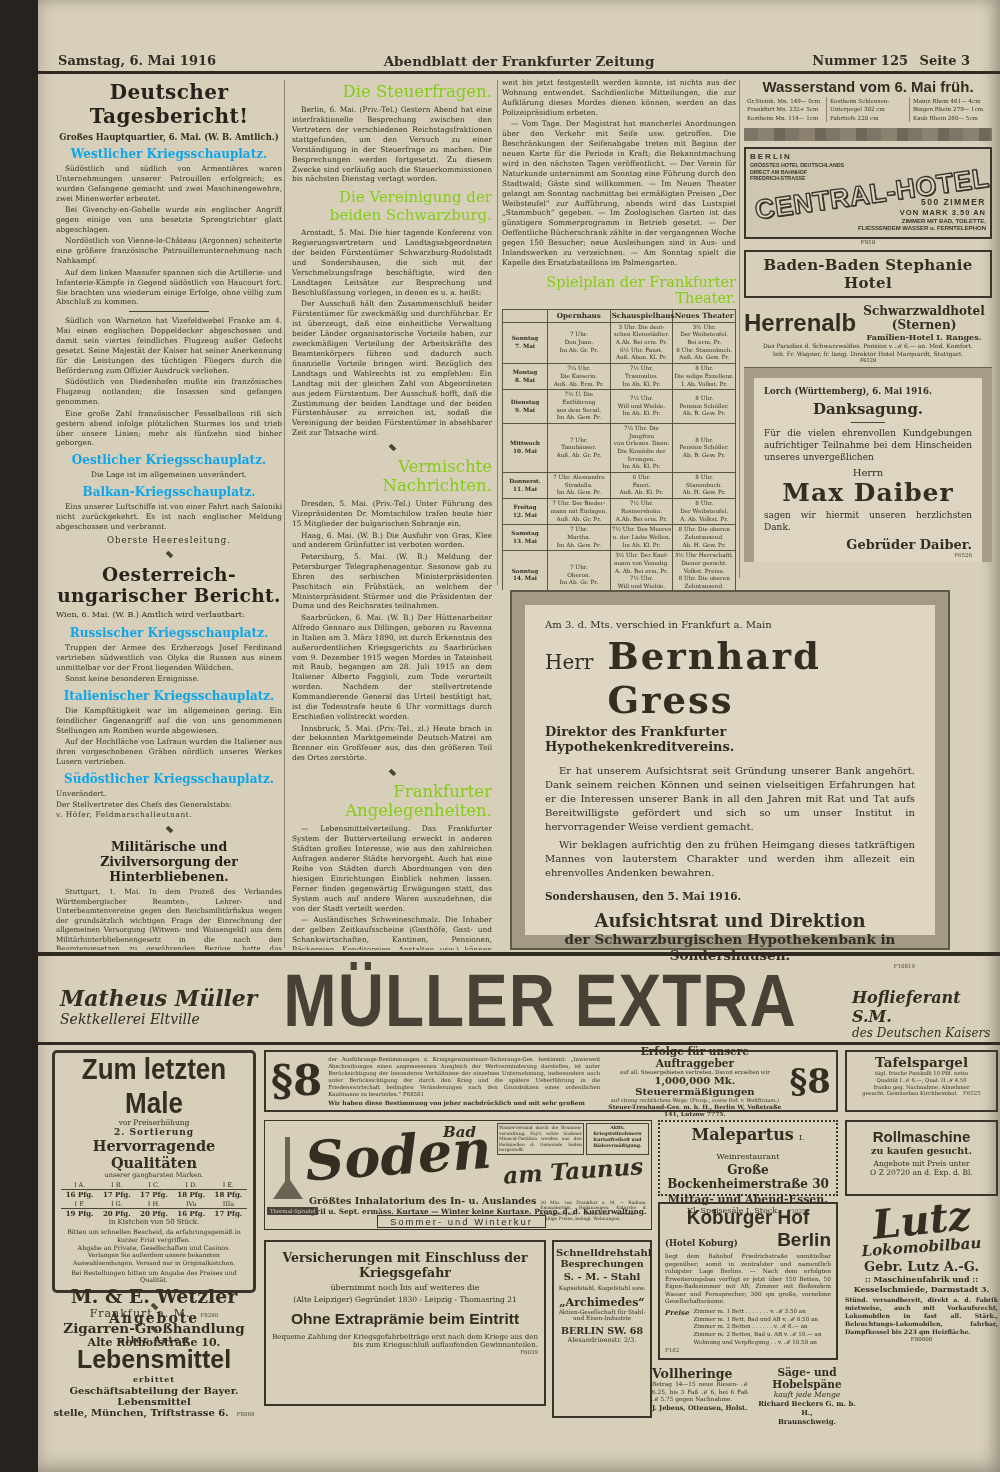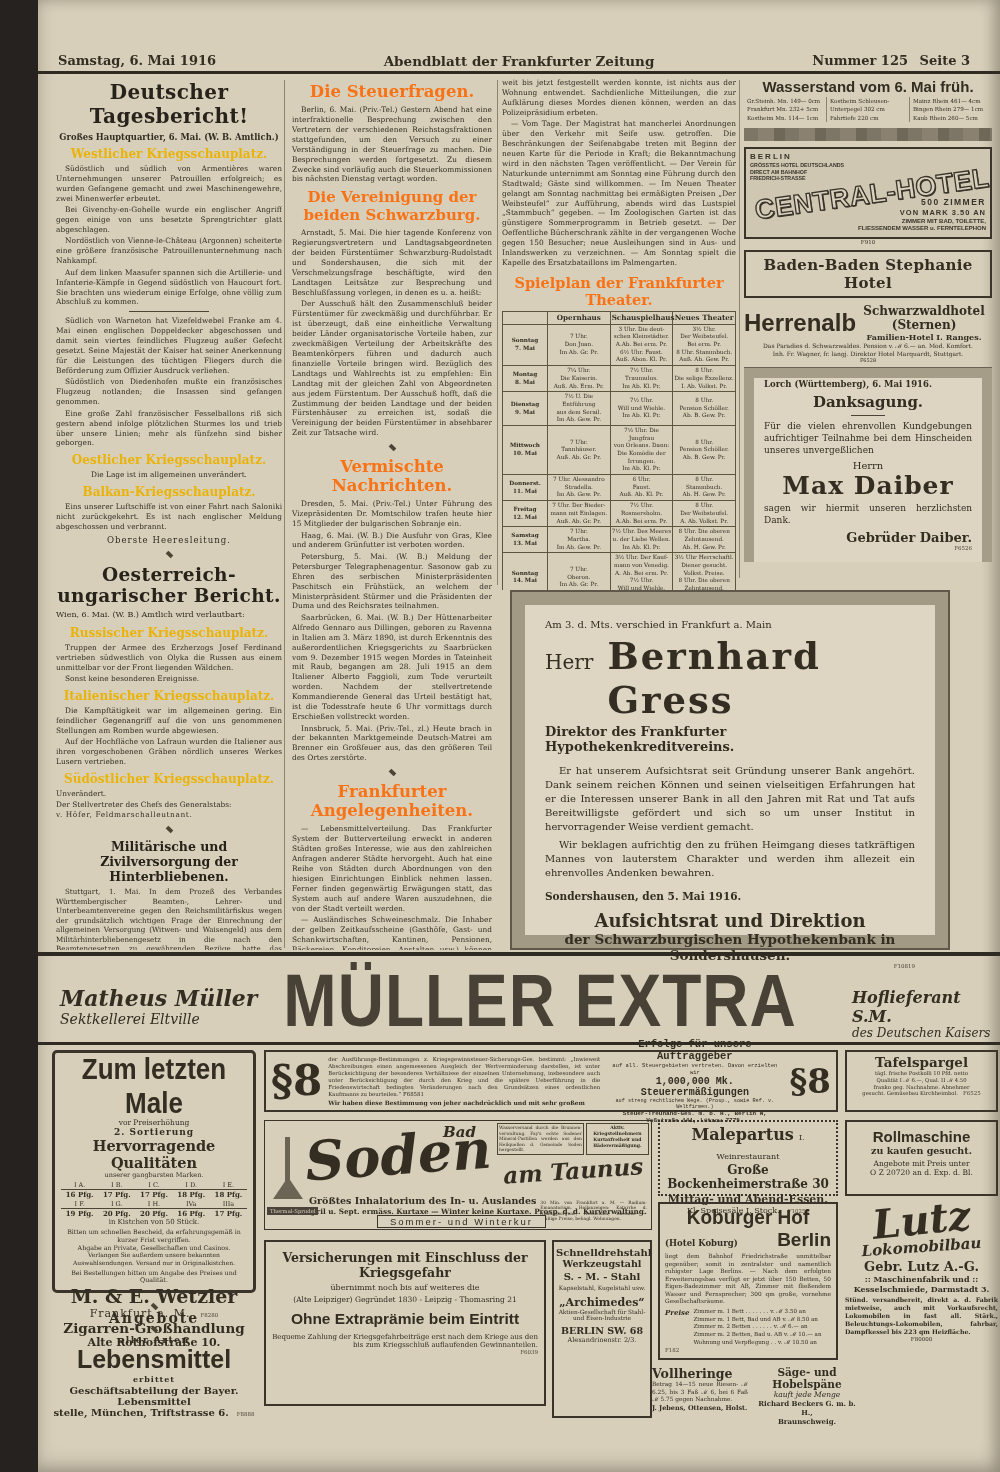--- a/index.html
+++ b/index.html
@@ -11,22 +11,22 @@
   .paper{left:38px;top:0;width:962px;height:1472px;background:#d7cfba;
          box-shadow:inset -6px 0 14px rgba(40,30,20,.25), inset 0 -8px 18px rgba(40,30,20,.18);}
   .b{font-weight:bold}.i{font-style:italic}.c{text-align:center}
   .j{text-align:justify}
   .pre{white-space:pre-line}
   .sans{font-family:"Liberation Sans","DejaVu Sans",sans-serif;}
   .p{font-size:7.4px;line-height:1.34;text-indent:9px;margin:0 0 1.5px;text-align:justify;}
   .pn{text-indent:0;}
   .dl{font-size:8.4px;text-align:center;margin:3px 0;}
   .hd1{font-size:20px;font-weight:bold;text-align:center;letter-spacing:.4px;color:#27221a;margin:2px 0 4px;}
-  .hd2{font-size:12px;font-weight:bold;text-align:center;margin:5px 0 3px;color:#eab308;}
-  .hd3{font-size:16.5px;font-weight:bold;text-align:center;margin:4px 0;color:#f97316;}
+  .hd2{font-size:12px;font-weight:bold;text-align:center;margin:5px 0 3px;color:#0ea5e9;}
+  .hd3{font-size:16.5px;font-weight:normal;text-align:right;margin:4px 0;color:#84cc16;}
   .hd4{font-size:12.5px;font-weight:bold;text-align:center;margin:2px 0 3px;color:#27221a;}
   .sig{font-size:8.6px;text-align:center;letter-spacing:1px;margin:3px 0;}
   .orn{display:flex;align-items:center;justify-content:center;width:70%;margin:5px auto;flex-direction:column;}
   .orn:before,.orn:after{content:"";flex:1;border-top:1.2px solid #4c4536;}
   .orn i{width:7px;height:7px;background:#4c4536;transform:rotate(45deg) scaleY(.55);margin:0 5px;}
   .shortrule{width:80px;border-top:1px solid #4c4536;margin:4px auto;}
   .vrule{width:1px;background:#8d846f;top:80px;}
   .frame{border:2px solid #3a342a;}
   .gauges{display:flex;font-size:5.6px;line-height:1.5;}
   .gauges>div{flex:1;padding:0 3px;border-left:1px solid #8d846f;}
@@ -290,21 +290,21 @@
         <div class="c">
           <div class="b" style="font-size:12px;">Schwarzwaldhotel (Sternen)</div>
           <div class="b" style="font-size:8px;">Familien-Hotel I. Ranges.</div>
         </div>
       </div>
       <div class="c" style="font-size:6px;">Das Paradies d. Schwarzwaldes. Pension v. ℳ 6.— an. Mod. Komfort.</div>
       <div class="c" style="font-size:6px;">Inh. Fr. Wagner, fr. langj. Direktor Hotel Marquardt, Stuttgart.</div>
       <div class="c" style="font-size:5px;">F6528</div>
     </div>
 
-    <div style="margin-top:5px;border:10px solid #a69d89;outline:1.5px solid #696254;background:#ddd5c1;padding:1px 10px;height:186px;">
+    <div style="margin-top:5px;border:10px solid #a69d89;outline:1.5px solid #696254;background:#ddd5c1;padding:8px 10px;height:186px;">
       <div class="b" style="font-size:8.5px;">Lorch (Württemberg), 6. Mai 1916.</div>
       <div class="c b" style="font-size:15px;margin-top:4px;">Danksagung.</div>
       <div class="shortrule" style="width:34px;"></div>
       <div class="j" style="font-size:9px;line-height:1.35;margin-top:3px;">Für die vielen ehrenvollen Kundgebungen aufrichtiger Teilnahme bei dem Hinscheiden unseres unvergeßlichen</div>
       <div class="c" style="font-size:10px;margin-top:3px;">Herrn</div>
       <div class="c b" style="font-size:25px;letter-spacing:1px;">Max Daiber</div>
       <div class="j" style="font-size:9px;line-height:1.35;margin-top:2px;">sagen wir hiermit unseren herzlichsten Dank.</div>
       <div class="b" style="font-size:13px;text-align:right;margin-top:4px;">Gebrüder Daiber.</div>
       <div class="ref">F6526</div>
     </div>
@@ -402,21 +402,21 @@
       <div class="ref">F8888</div>
     </div>
   </div>
 
   <div class="abs frame" style="left:264px;top:1050px;width:574px;height:62px;display:flex;align-items:center;gap:6px;padding:1px 5px;box-sizing:border-box;">
     <div class="b" style="font-size:42px;line-height:1;">§8</div>
     <div style="width:272px;">
       <div class="j" style="font-size:5.4px;line-height:1.3;">der Ausführungs-Bestimmungen z. Kriegsgewinnsteuer-Sicherungs-Ges. bestimmt: „Inwieweit Abschreibungen einen angemessenen Ausgleich der Wertverminderung darstellen, ist unter Berücksichtigung der besonderen Verhältnisse der einzelnen Unternehmung, insbesondere auch unter Berücksichtigung der durch den Krieg und die spätere Ueberführung in die Friedenswirtschaft bedingten Veränderungen nach den Grundsätzen eines ordentlichen Kaufmanns zu beurteilen.“   F68581</div>
       <div class="b" style="font-size:6px;margin-top:1px;">Wir haben diese Bestimmung von jeher nachdrücklich und mit sehr großem</div>
     </div>
-    <div class="c" style="flex:1;font-family:Liberation Mono, monospace;">
+    <div class="c" style="flex:1;">
       <div class="b" style="font-size:10.5px;">Erfolge für unsere Auftraggeber</div>
       <div style="font-size:5.5px;">auf all. Steuergebieten vertreten. Davon erzielten wir</div>
       <div class="b" style="font-size:10px;">1,000,000 Mk. Steuerermäßigungen</div>
       <div style="font-size:5.2px;">auf streng rechtlichem Wege. (Prosp., sowie Ref. v. Weltfirmen.)</div>
       <div class="b" style="font-size:6px;">Steuer-Treuhand-Ges. m. b. H., Berlin W, Voßstraße 141, Lützow 7775.</div>
     </div>
     <div class="b" style="font-size:34px;line-height:1;">§8</div>
   </div>
 
   <div class="abs frame c" style="left:845px;top:1050px;width:153px;height:62px;box-sizing:border-box;padding:2px;">
@@ -503,21 +503,21 @@
     <div class="b" style="font-size:12.5px;">Versicherungen mit Einschluss der Kriegsgefahr</div>
     <div style="font-size:8px;margin:3px 0;">übernimmt noch bis auf weiteres die</div>
     <div style="font-size:7.5px;margin:3px 0 6px;">(Alte Leipziger)   Gegründet 1830  -  Leipzig  -  Thomasring 21</div>
     <div class="b sans" style="font-size:15.5px;">Ohne Extraprämie beim Eintritt</div>
     <div style="font-size:7px;margin-top:5px;text-align:right;">Bequeme Zahlung der Kriegsgefahrbeiträge erst nach dem Kriege aus den bis zum Kriegsschluß auflaufenden Gewinnanteilen.</div>
     <div class="ref">F6039</div>
   </div>
 
   <div class="abs frame c" style="left:552px;top:1240px;width:100px;height:178px;box-sizing:border-box;padding:5px 2px;">
     <div class="b" style="font-size:10px;">Schnelldrehstahl</div>
-    <div class="b" style="font-size:9.5px;">Werkzeugstahl</div>
+    <div class="b" style="font-size:9.5px;">Besprechungen</div>
     <div class="b" style="font-size:10px;margin:2px 0;">S. - M. - Stahl</div>
     <div style="font-size:6px;">Kapselstahl, Kugelstahl usw.</div>
     <div class="b" style="font-size:11px;margin-top:5px;">„Archimedes“</div>
     <div style="font-size:5.8px;">Aktien-Gesellschaft für Stahl-</div>
     <div style="font-size:5.8px;">und Eisen-Industrie</div>
     <div class="b" style="font-size:9.5px;margin-top:4px;">BERLIN SW. 68</div>
     <div style="font-size:6.5px;">Alexandrinenstr. 2/3.</div>
   </div>
 
   <div class="abs" style="left:652px;top:1366px;width:96px;">

